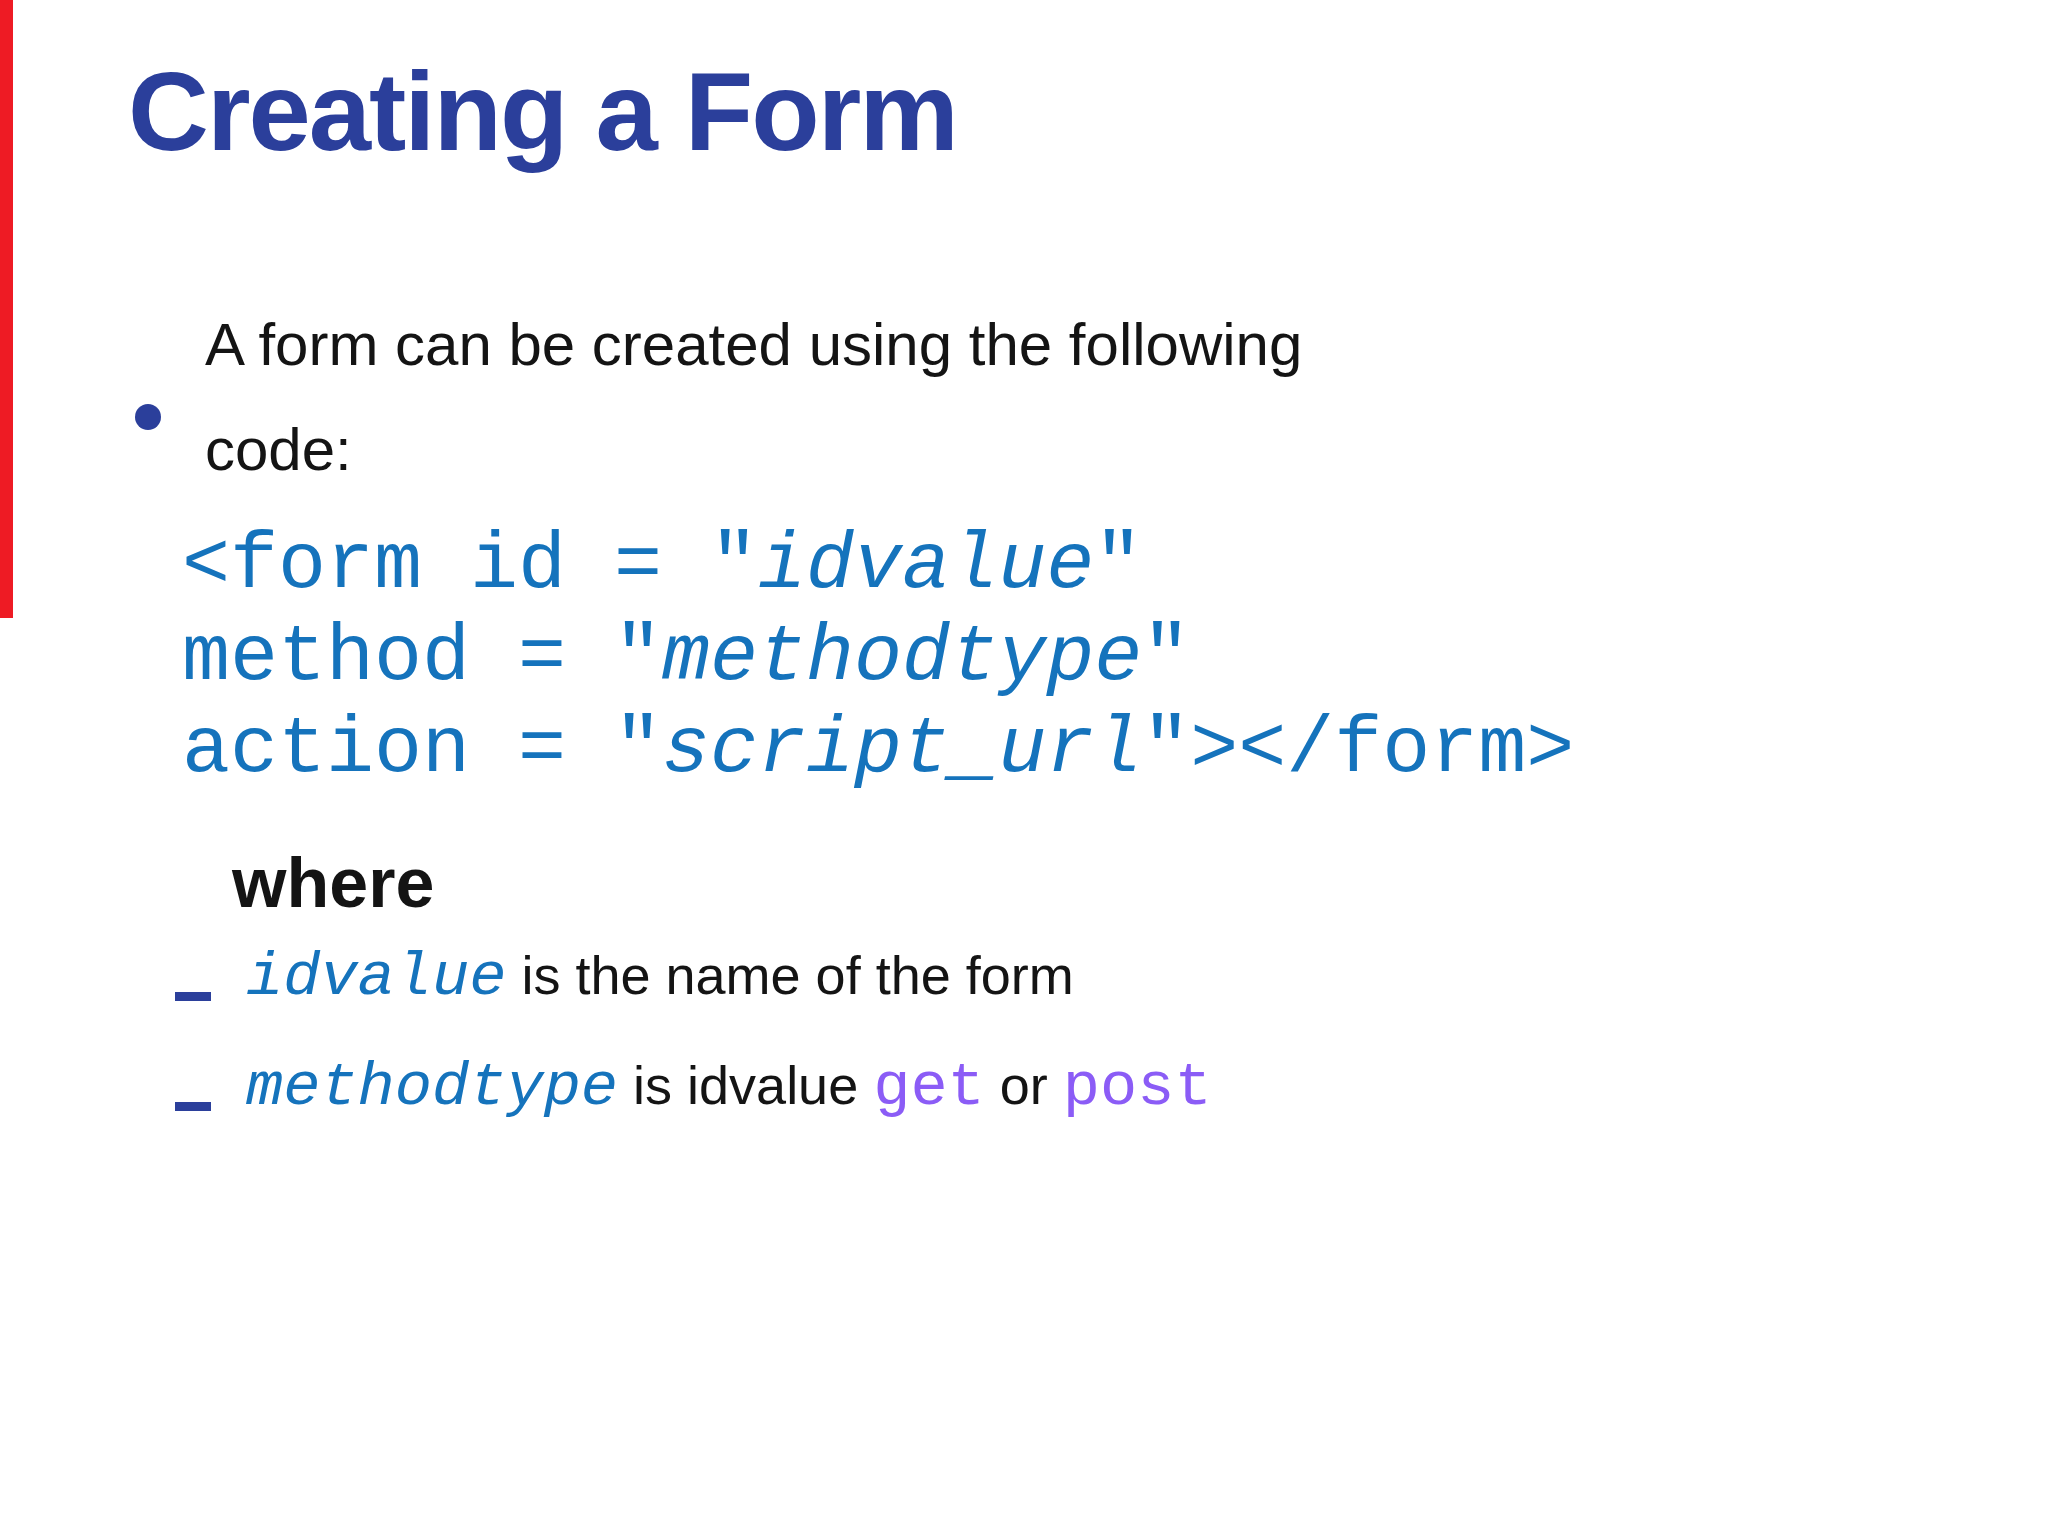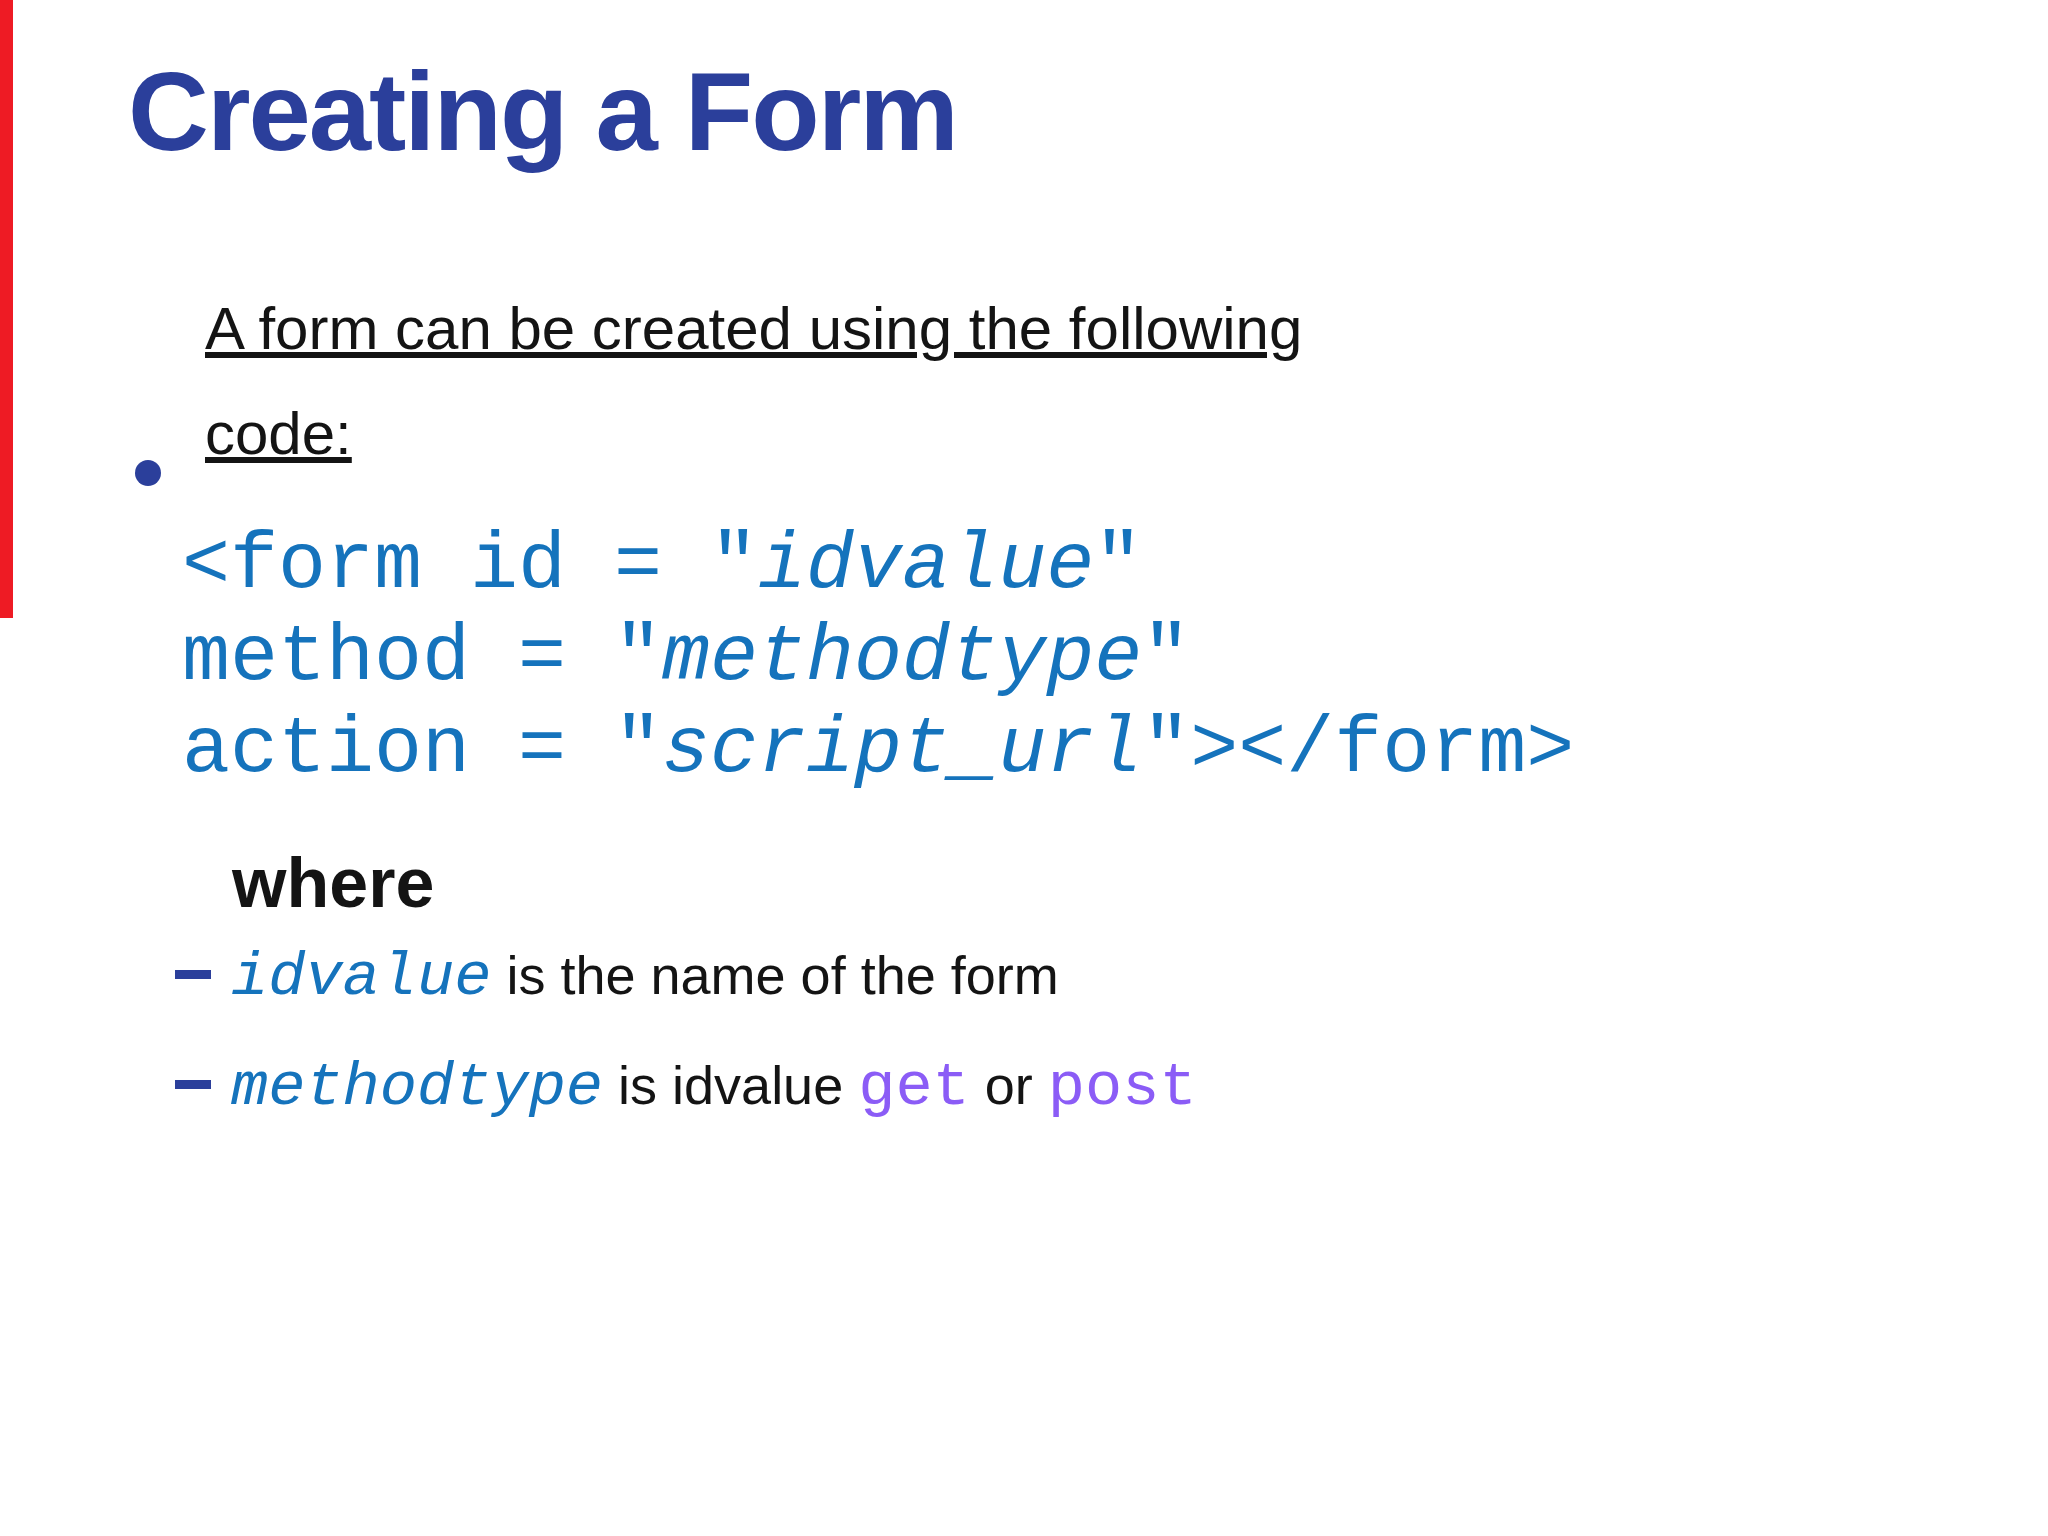--- a/index.html
+++ b/index.html
@@ -31,25 +31,24 @@
     margin: 0;
     font-size: 112px;
     font-weight: 700;
     letter-spacing: -2px;
     color: #2b3f9b;
     line-height: 1.25;
   }
   .bullet {
     position: absolute;
     left: 135px;
-    top: 276px;
+    top: 292px;
     width: 1310px;
     display: flex;
-    align-items: flex-end;
-    text-decoration: underline;
+    align-items: center;
   }
   .dot {
     flex: 0 0 auto;
     width: 26px;
     height: 26px;
     border-radius: 50%;
     background: #2b3f9b;
     margin-top: 40px;
     margin-right: 44px;
   }
@@ -84,22 +83,23 @@
     font-weight: bold;
   }
   .sub-bullets {
     position: absolute;
     left: 175px;
     top: 930px;
     width: 1400px;
   }
   .sub-bullet {
     display: flex;
-    align-items: flex-start;
+    align-items: center;
     margin-bottom: 17px;
+    gap: 15px;
   }
   .dash {
     flex: 0 0 auto;
     width: 36px;
     height: 9px;
     background: #2b3f9b;
     margin-top: 40px;
     margin-right: 20px;
   }
   .sub-content {

